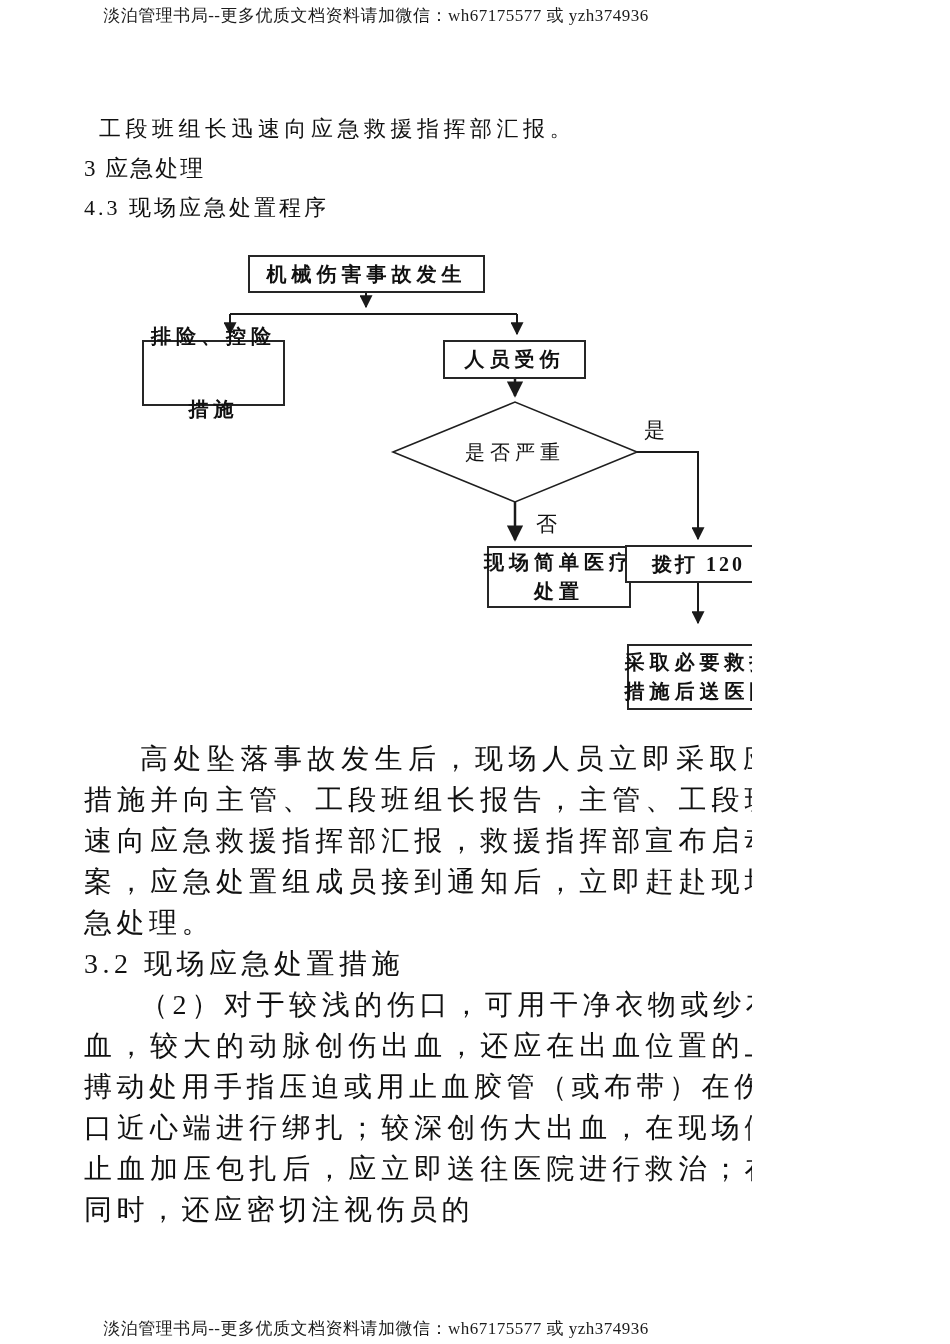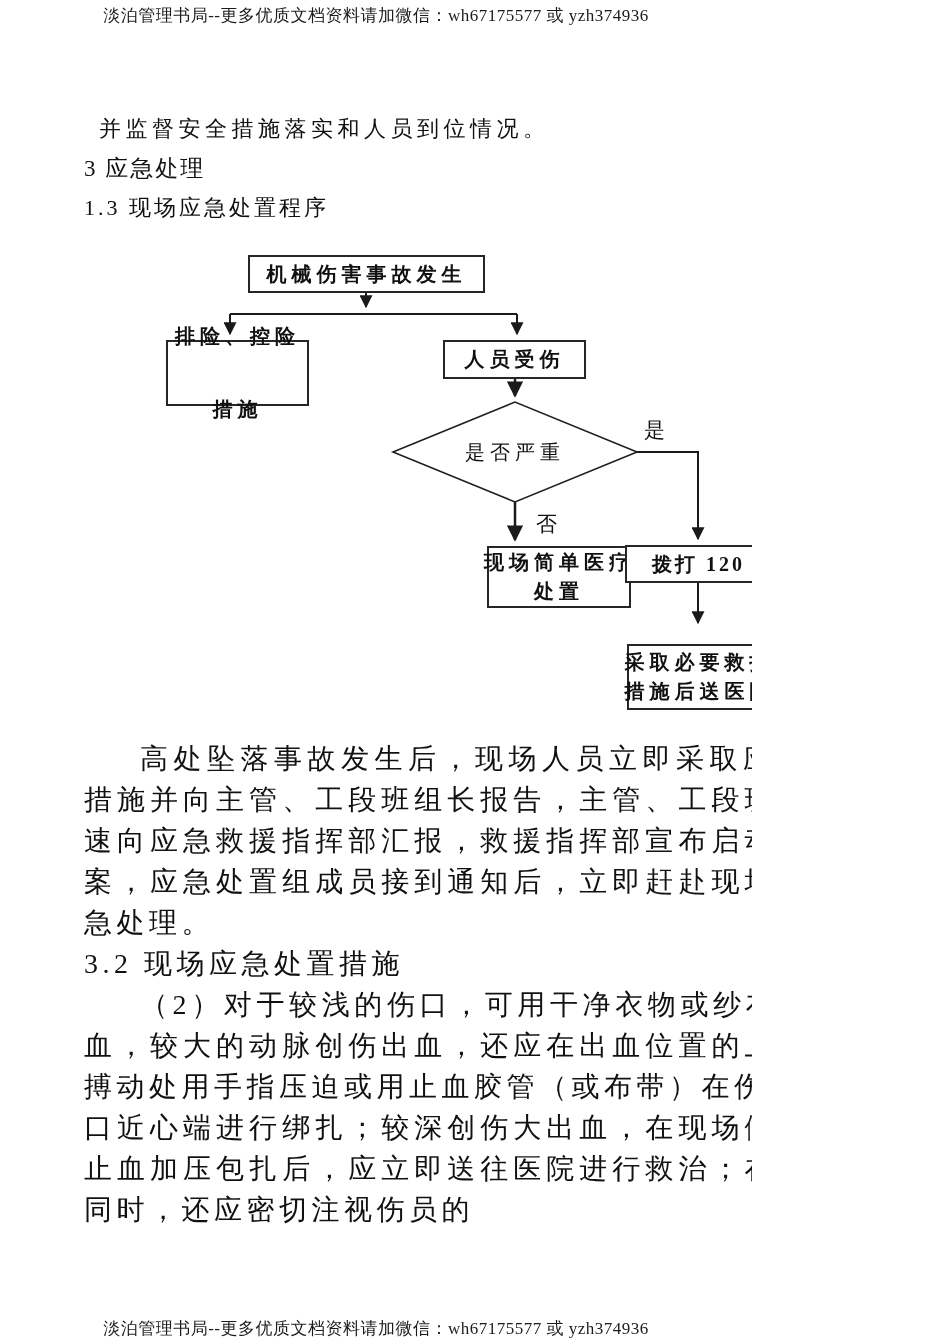--- a/index.html
+++ b/index.html
@@ -70,21 +70,21 @@
     justify-content: center;
     font-size: 20px;
     letter-spacing: 5px;
     line-height: 29px;
     text-align: center;
     white-space: nowrap;
     font-weight: bold;
   }
   .fc-box .ls3 { letter-spacing: 3px; }
   .fc-start   { left: 248px; top:   5px; width: 237px; height: 38px; }
-  .fc-control { left: 166px; top:  90px; width: 143px; height: 66px; gap: 44px; }
+  .fc-control { left: 142px; top:  90px; width: 143px; height: 66px; gap: 44px; }
   .fc-injured { left: 443px; top:  90px; width: 143px; height: 39px; }
   .fc-medical { left: 443px; top: 296px; width: 144px; height: 62px; margin-left: 44px; }
   .fc-call    { left: 625px; top: 295px; width: 147px; height: 38px; letter-spacing: 3px; text-align: center; }
   .fc-rescue  { left: 627px; top: 394px; width: 145px; height: 66px; text-align: right; }
   .fc-decision-label {
     position: absolute;
     left: 393px; top: 152px; width: 244px; height: 100px;
     display: flex; align-items: center; justify-content: center;
     font-size: 20px; letter-spacing: 5px; white-space: nowrap;
   }
@@ -110,23 +110,23 @@
   .body-block p { margin: 0; }
   .indent { text-indent: 2em; }
 </style>
 </head>
 <body>
 
 <div class="page">
 
   <div class="page-note header-note">淡泊管理书局--更多优质文档资料请加微信：wh67175577 或 yzh374936</div>
 
-  <div class="intro-line">并监督安全措施落实和人员到位情况。</div>
+  <div class="intro-line">工段班组长迅速向应急救援指挥部汇报。</div>
   <div class="doc-heading">3 应急处理</div>
-  <div class="doc-subheading">1.3 现场应急处置程序</div>
+  <div class="doc-subheading">4.3 现场应急处置程序</div>
 
   <div class="flowchart">
     <svg width="950" height="495" viewBox="0 0 950 495">
       <defs>
         <marker id="arrow" viewBox="0 0 10 10" refX="9" refY="5" markerWidth="6.5" markerHeight="6.5" orient="auto-start-reverse">
           <path d="M0,0 L10,5 L0,10 z" fill="#1a1a1a"></path>
         </marker>
       </defs>
 
       <line x1="366" y1="43" x2="366" y2="57" stroke="#1a1a1a" stroke-width="2" marker-end="url(#arrow)"></line>

